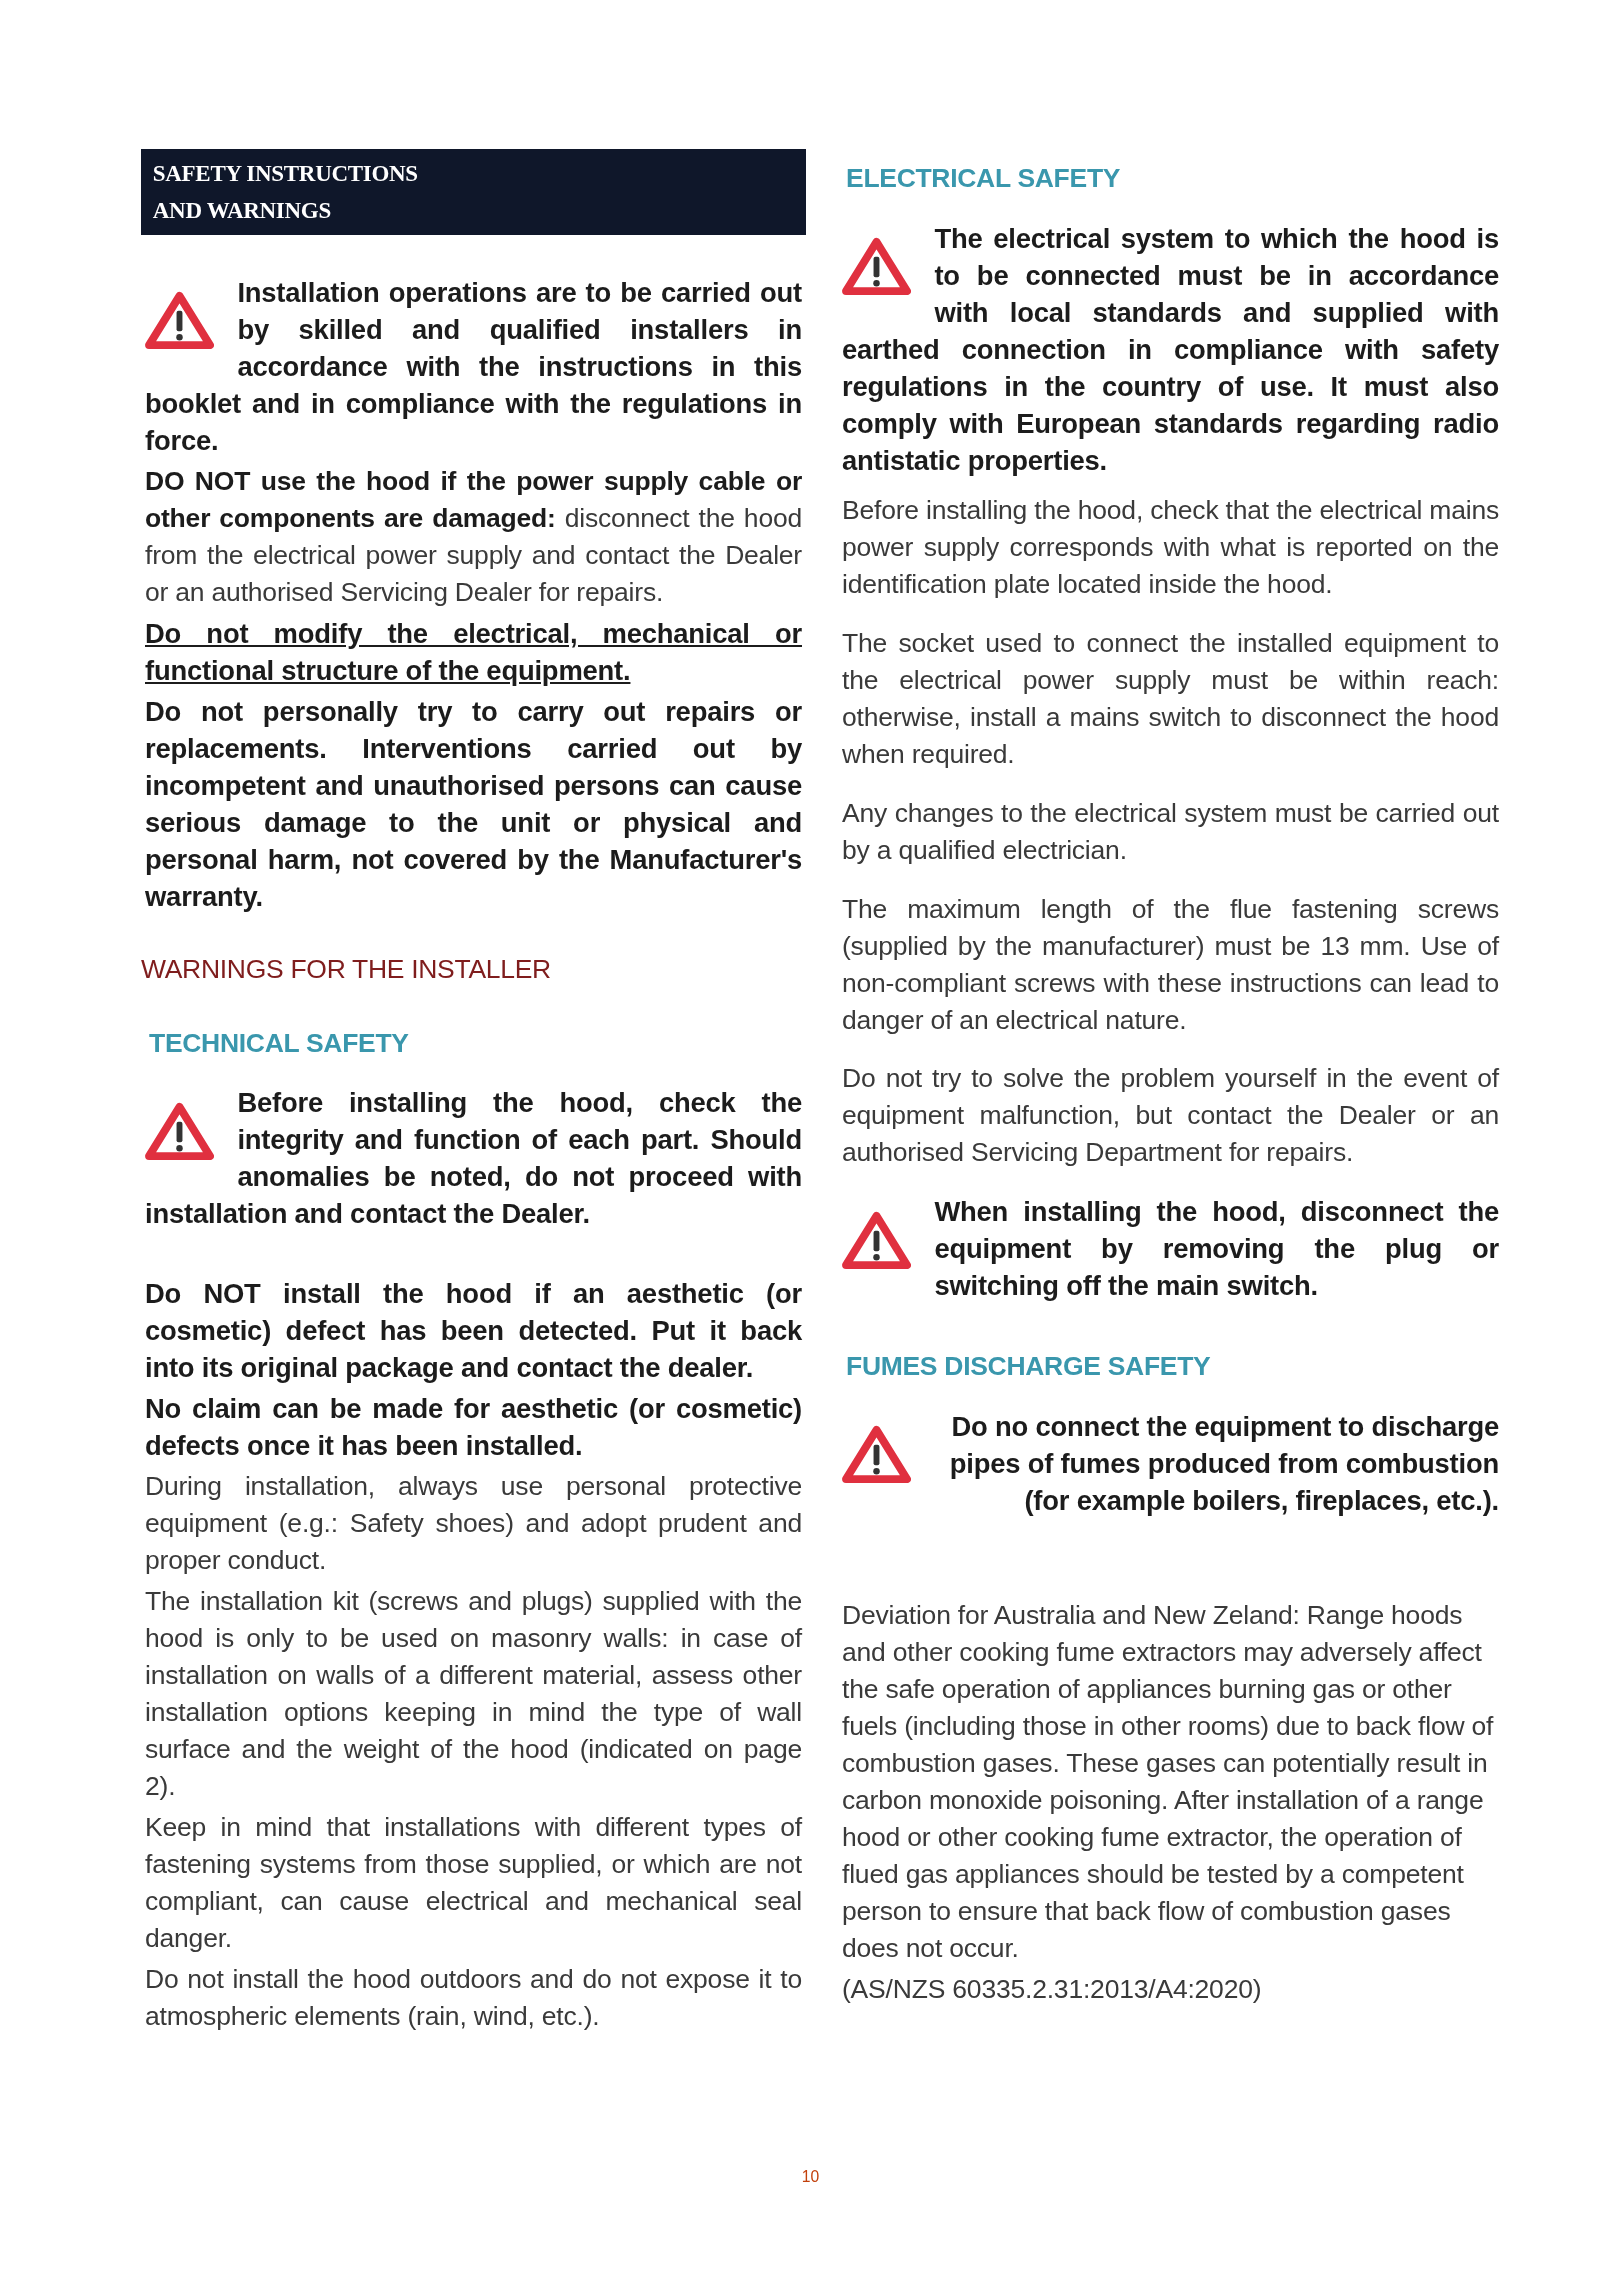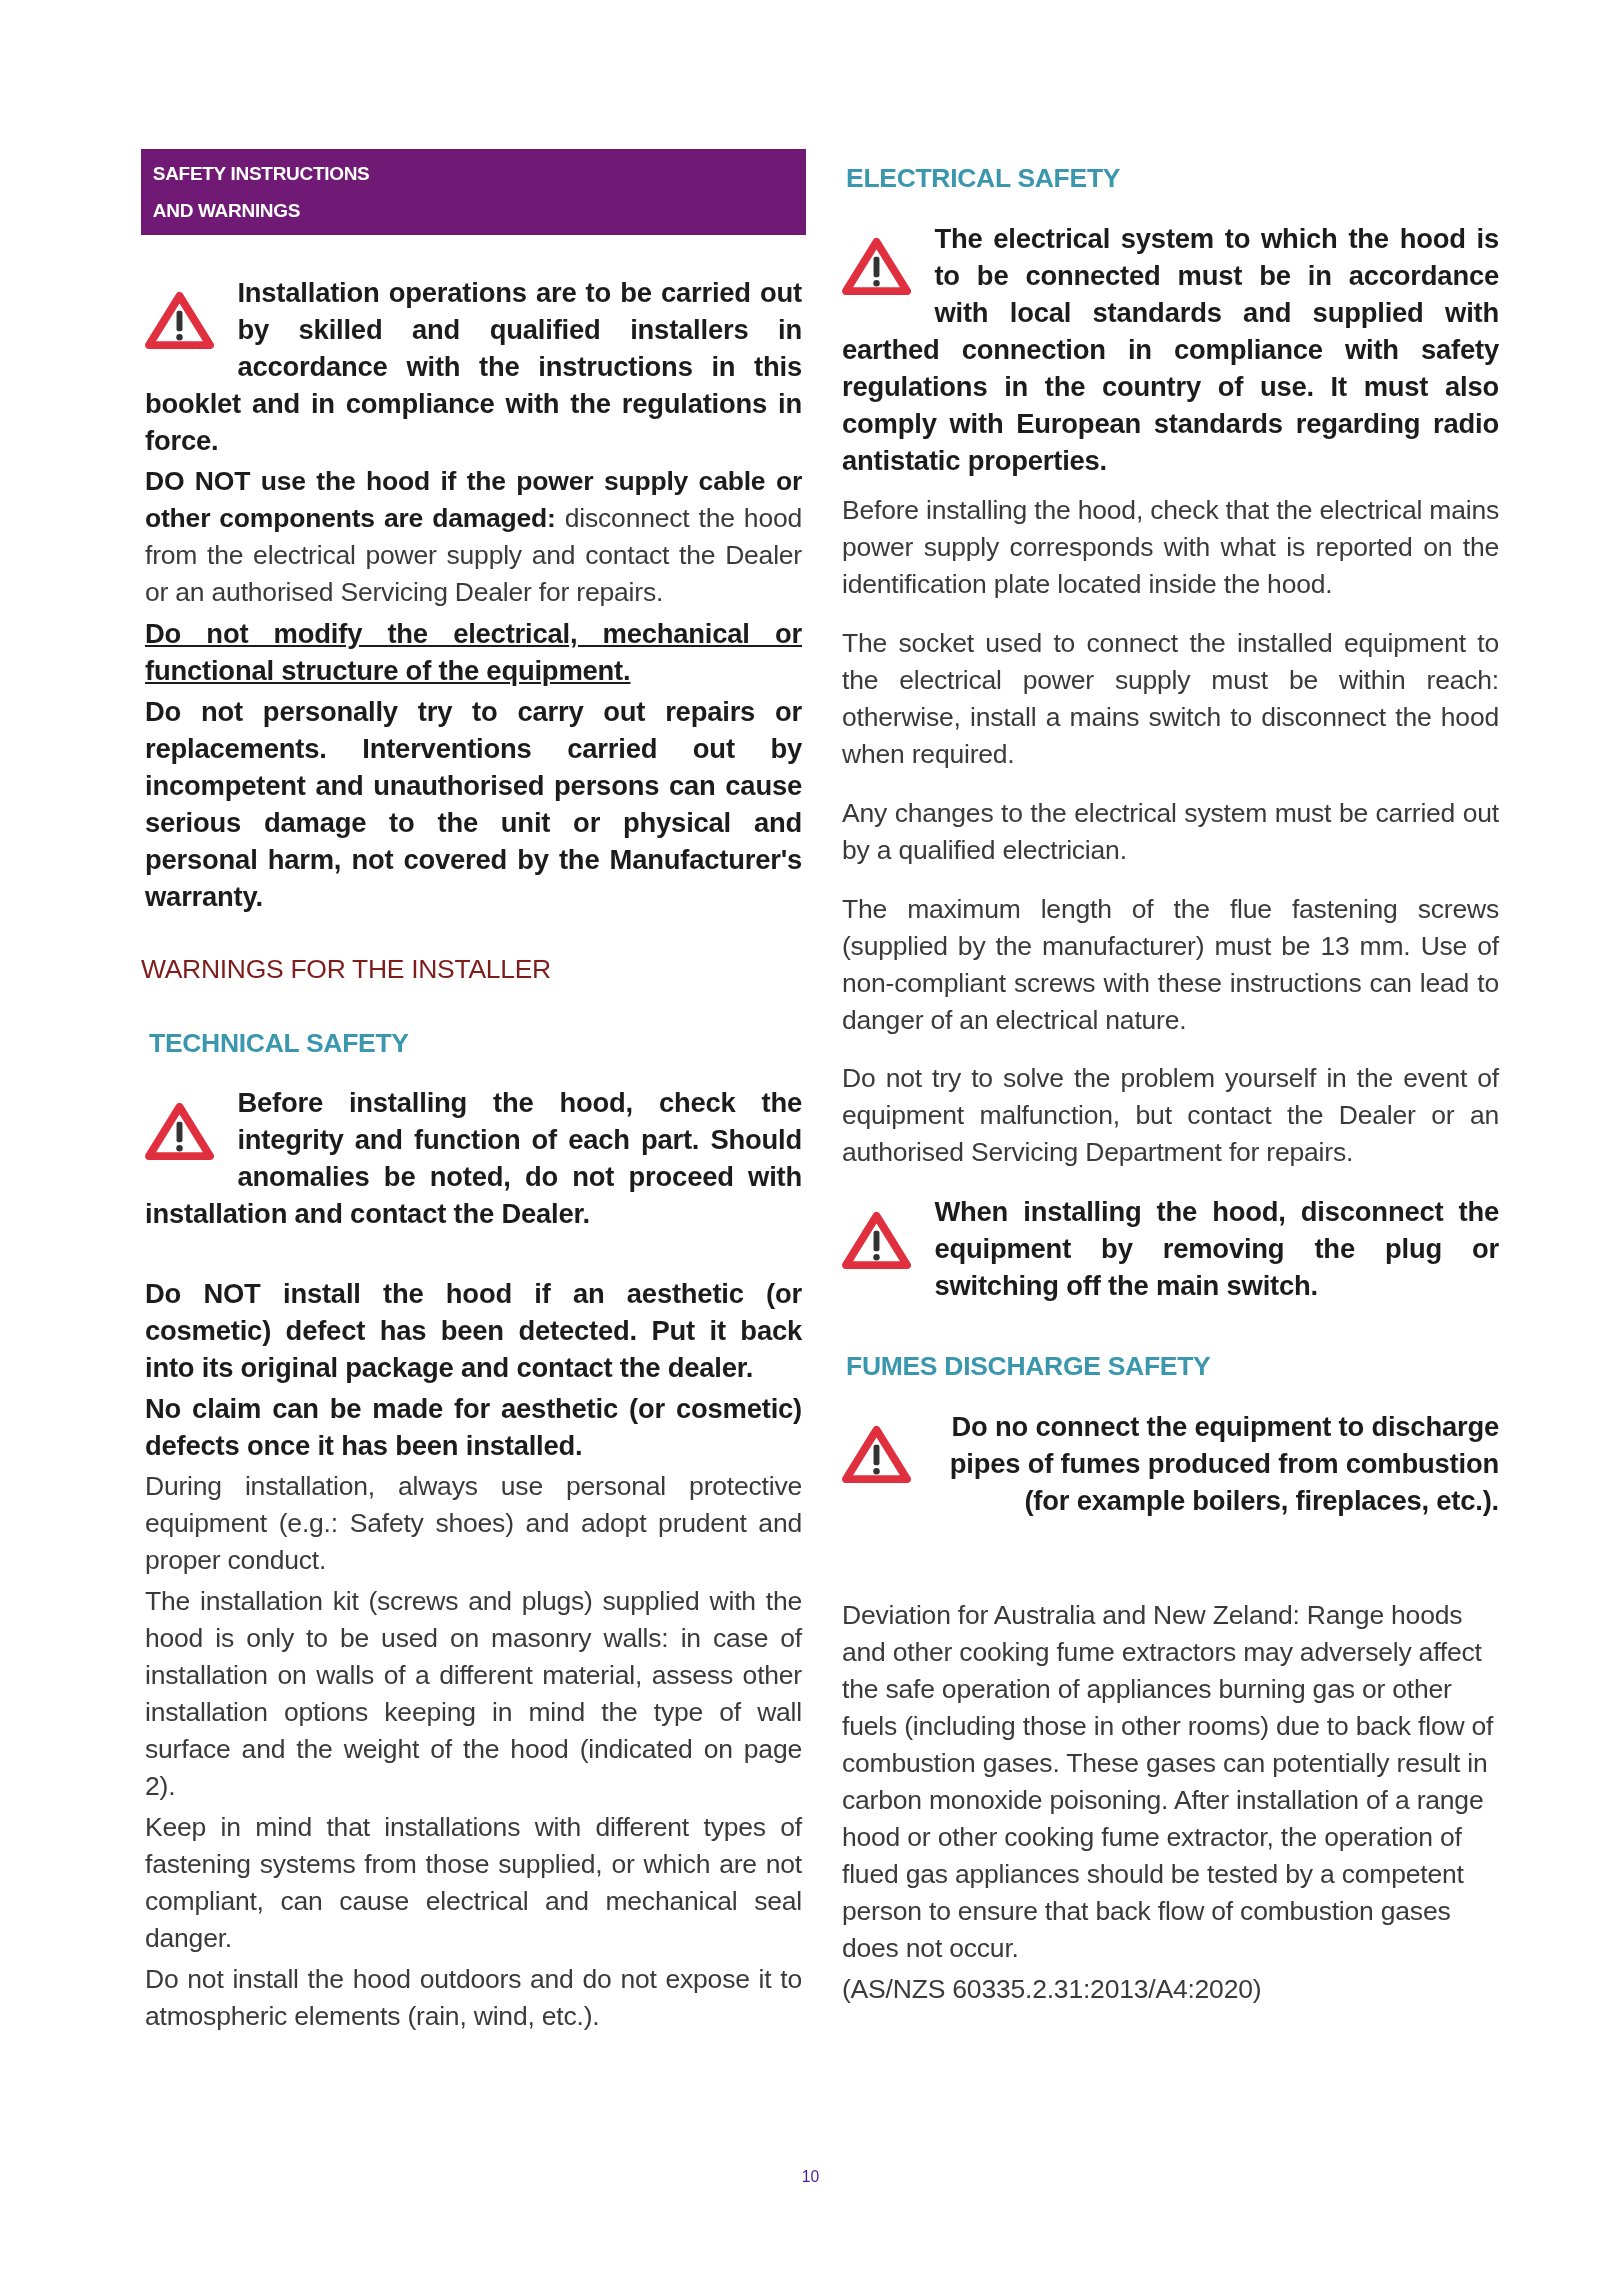--- a/index.html
+++ b/index.html
@@ -1,33 +1,33 @@
 <!DOCTYPE html>
 <html><head>
 <meta charset="utf-8">
 <style>
   html, body { margin:0; padding:0; background:#ffffff; }
   body { width:1621px; height:2293px; position:relative; overflow:hidden;
          font-family:"Liberation Sans", sans-serif; color:#1c1c1c; }
   .col { position:absolute; top:149px; width:665px; }
   .col-left { left:141px; }
   .col-right { left:838px; }
-  .banner { background:#701a75; color:#ffffff; font-weight:bold; font-size:19px;
-            line-height:37px; padding:5.9px 11.8px 5.9px 11.8px; letter-spacing:-0.3px; }
+  .banner { background:#0f172a; color:#ffffff; font-weight:bold; font-size:23px;
+            line-height:37px; padding:5.9px 11.8px 5.9px 11.8px; letter-spacing:-0.3px;font-family:Liberation Serif, serif; }
   .section-heading { color:#3a97ad; font-weight:bold; font-size:26.5px; letter-spacing:-0.3px; margin:8px; }
   .plain-heading { color:#7f1d1d; font-weight:normal; font-size:26.5px; letter-spacing:-0.3px; margin:0; }
   p { margin:4px; }
   .bold { font-weight:bold; font-size:27.4px; line-height:37px; text-align:justify; color:#1c1c1c; letter-spacing:-0.2px; }
   .light { font-size:26.5px; line-height:37px; text-align:justify; color:#3a3a3a; letter-spacing:-0.2px; }
   .light .lead { font-weight:bold; color:#1c1c1c; }
   .underline { text-decoration:underline; }
   .warn { position:relative; }
   .warn .icon { float:left; width:69px; height:59px; margin:17.6px 23.5px 0 3.9px; shape-outside:margin-box; }
   .warn .icon svg { display:block; }
-  .page-number { position:absolute; top:2168px; left:0; width:1621px; text-align:center; font-size:15.7px; color:#4c1d95; }
+  .page-number { position:absolute; top:2168px; left:0; width:1621px; text-align:center; font-size:15.7px; color:#c2410c; }
   .gap-sm { height:13.7px; }
   .gap-md { height:35px; }
 </style>
 </head>
 <body>
 
 <div class="col col-left">
   <div class="banner">
     <div>SAFETY INSTRUCTIONS</div>
     <div>AND WARNINGS</div>

